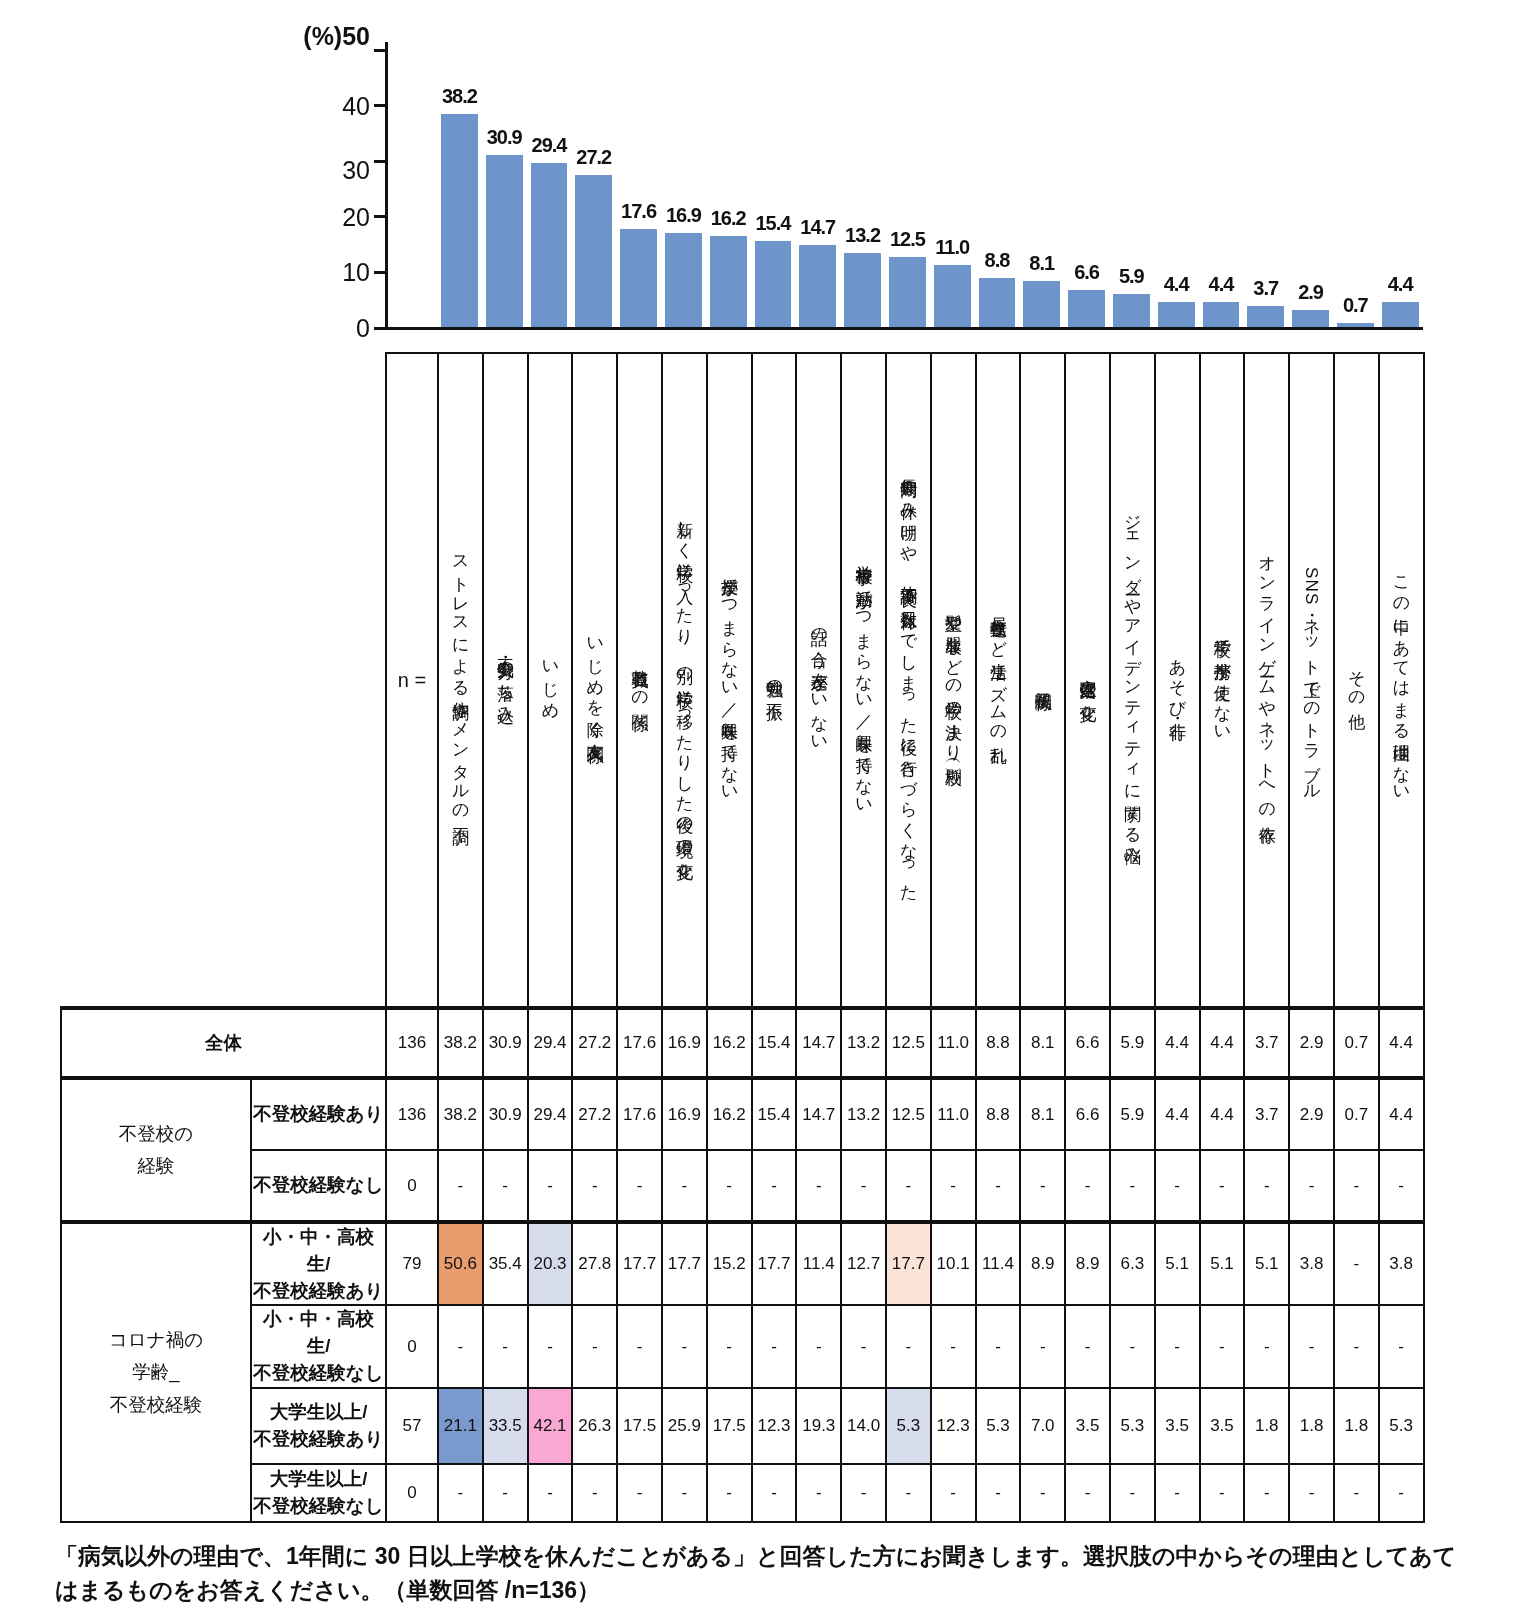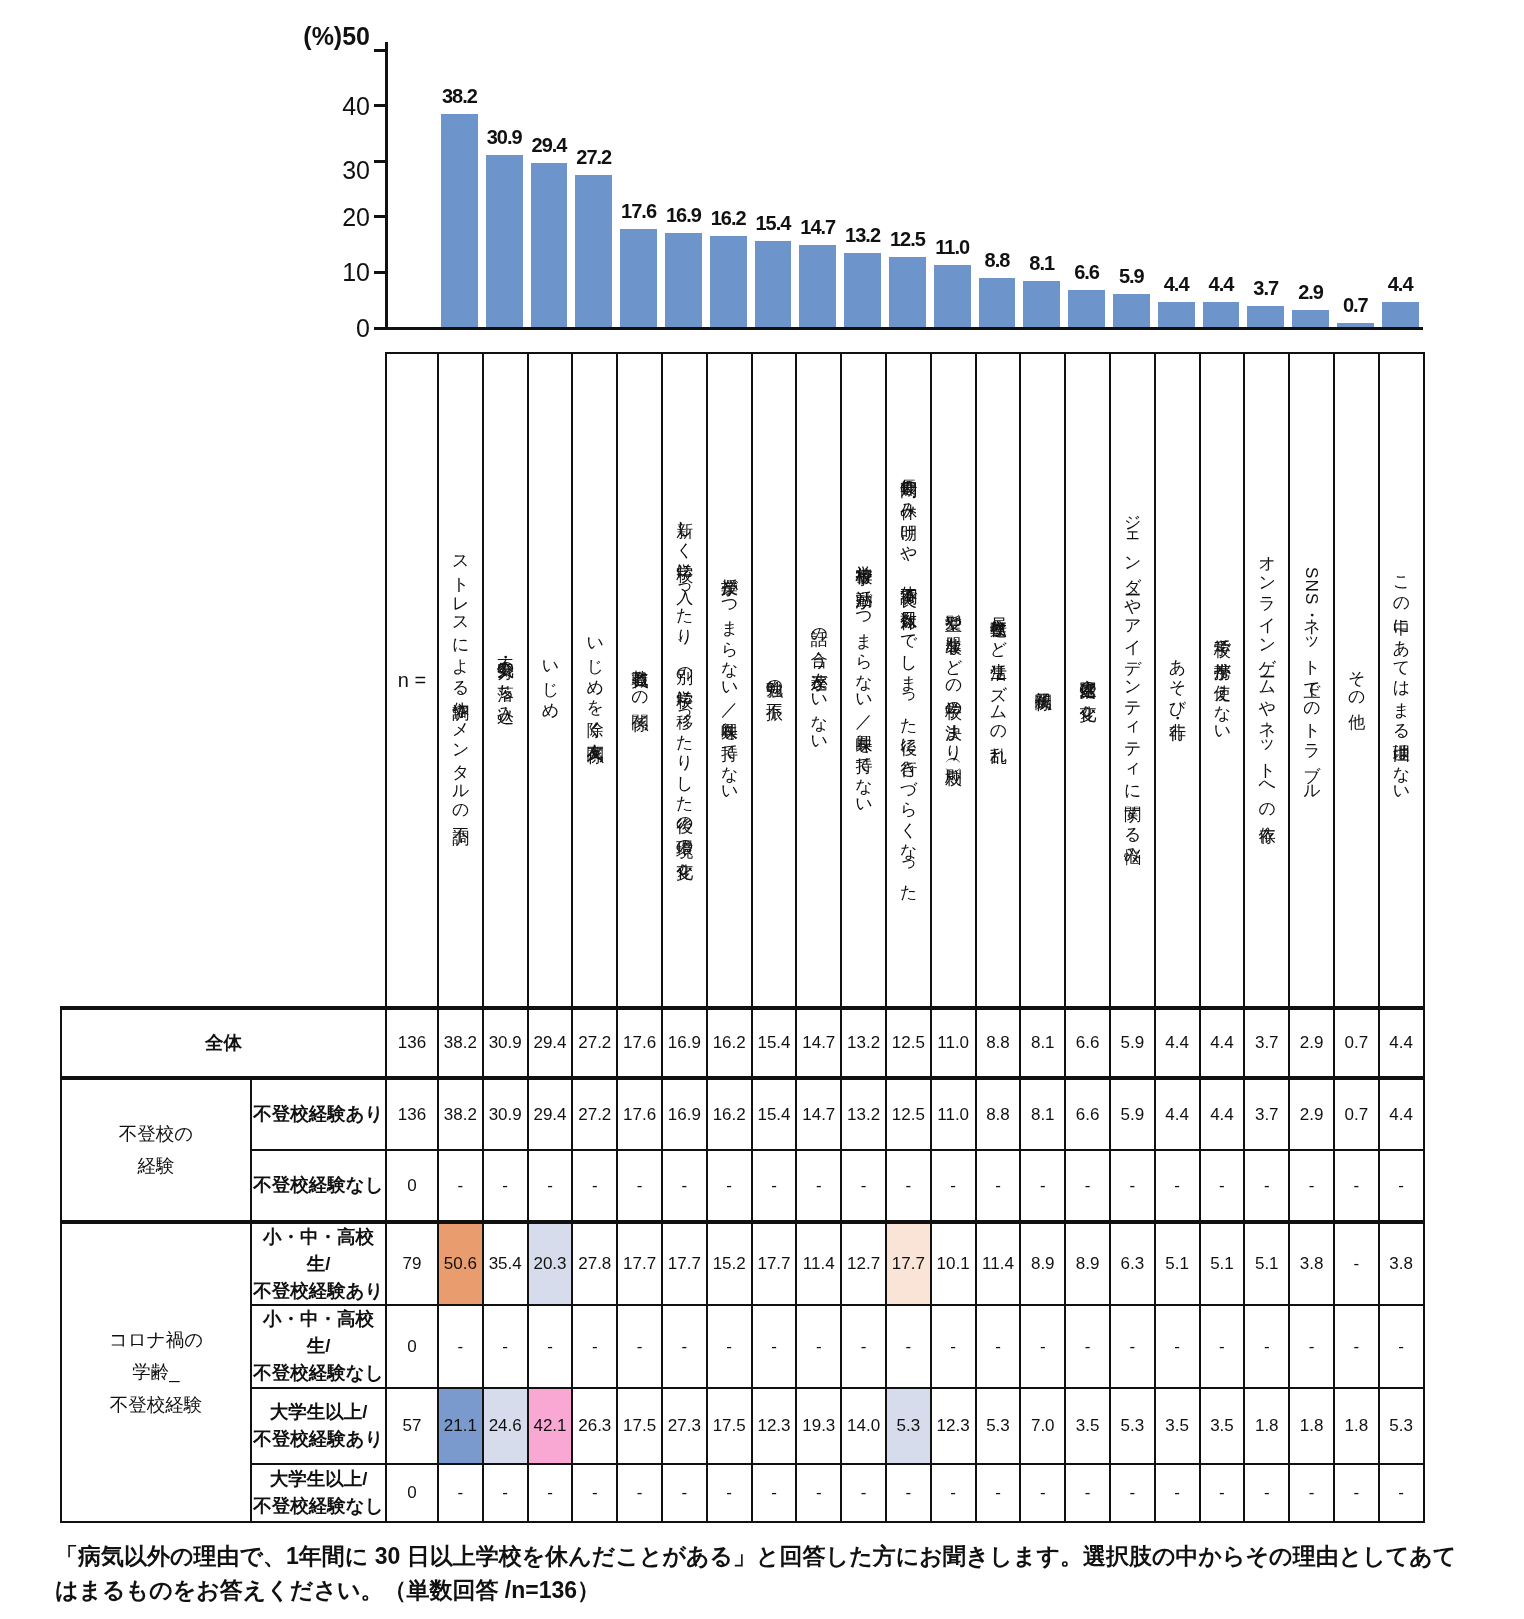--- a/index.html
+++ b/index.html
@@ -441,25 +441,25 @@
           <td class="v">-</td>
           <td class="v">-</td>
           <td class="v">-</td>
           <td class="v">-</td>
         </tr>
         <tr style="height: 76px;">
           <td class="rl">大学生以上/
 不登校経験あり</td>
           <td class="nv">57</td>
           <td class="v" style="background: rgb(122, 153, 205);">21.1</td>
-          <td class="v" style="background: rgb(214, 220, 236);">24.6</td>
+          <td class="v" style="background: rgb(214, 220, 236);">33.5</td>
           <td class="v" style="background: #f9a8d4;">42.1</td>
           <td class="v">26.3</td>
           <td class="v">17.5</td>
-          <td class="v">27.3</td>
+          <td class="v">25.9</td>
           <td class="v">17.5</td>
           <td class="v">12.3</td>
           <td class="v">19.3</td>
           <td class="v">14.0</td>
           <td class="v" style="background: rgb(214, 220, 236);">5.3</td>
           <td class="v">12.3</td>
           <td class="v">5.3</td>
           <td class="v">7.0</td>
           <td class="v">3.5</td>
           <td class="v">5.3</td>

